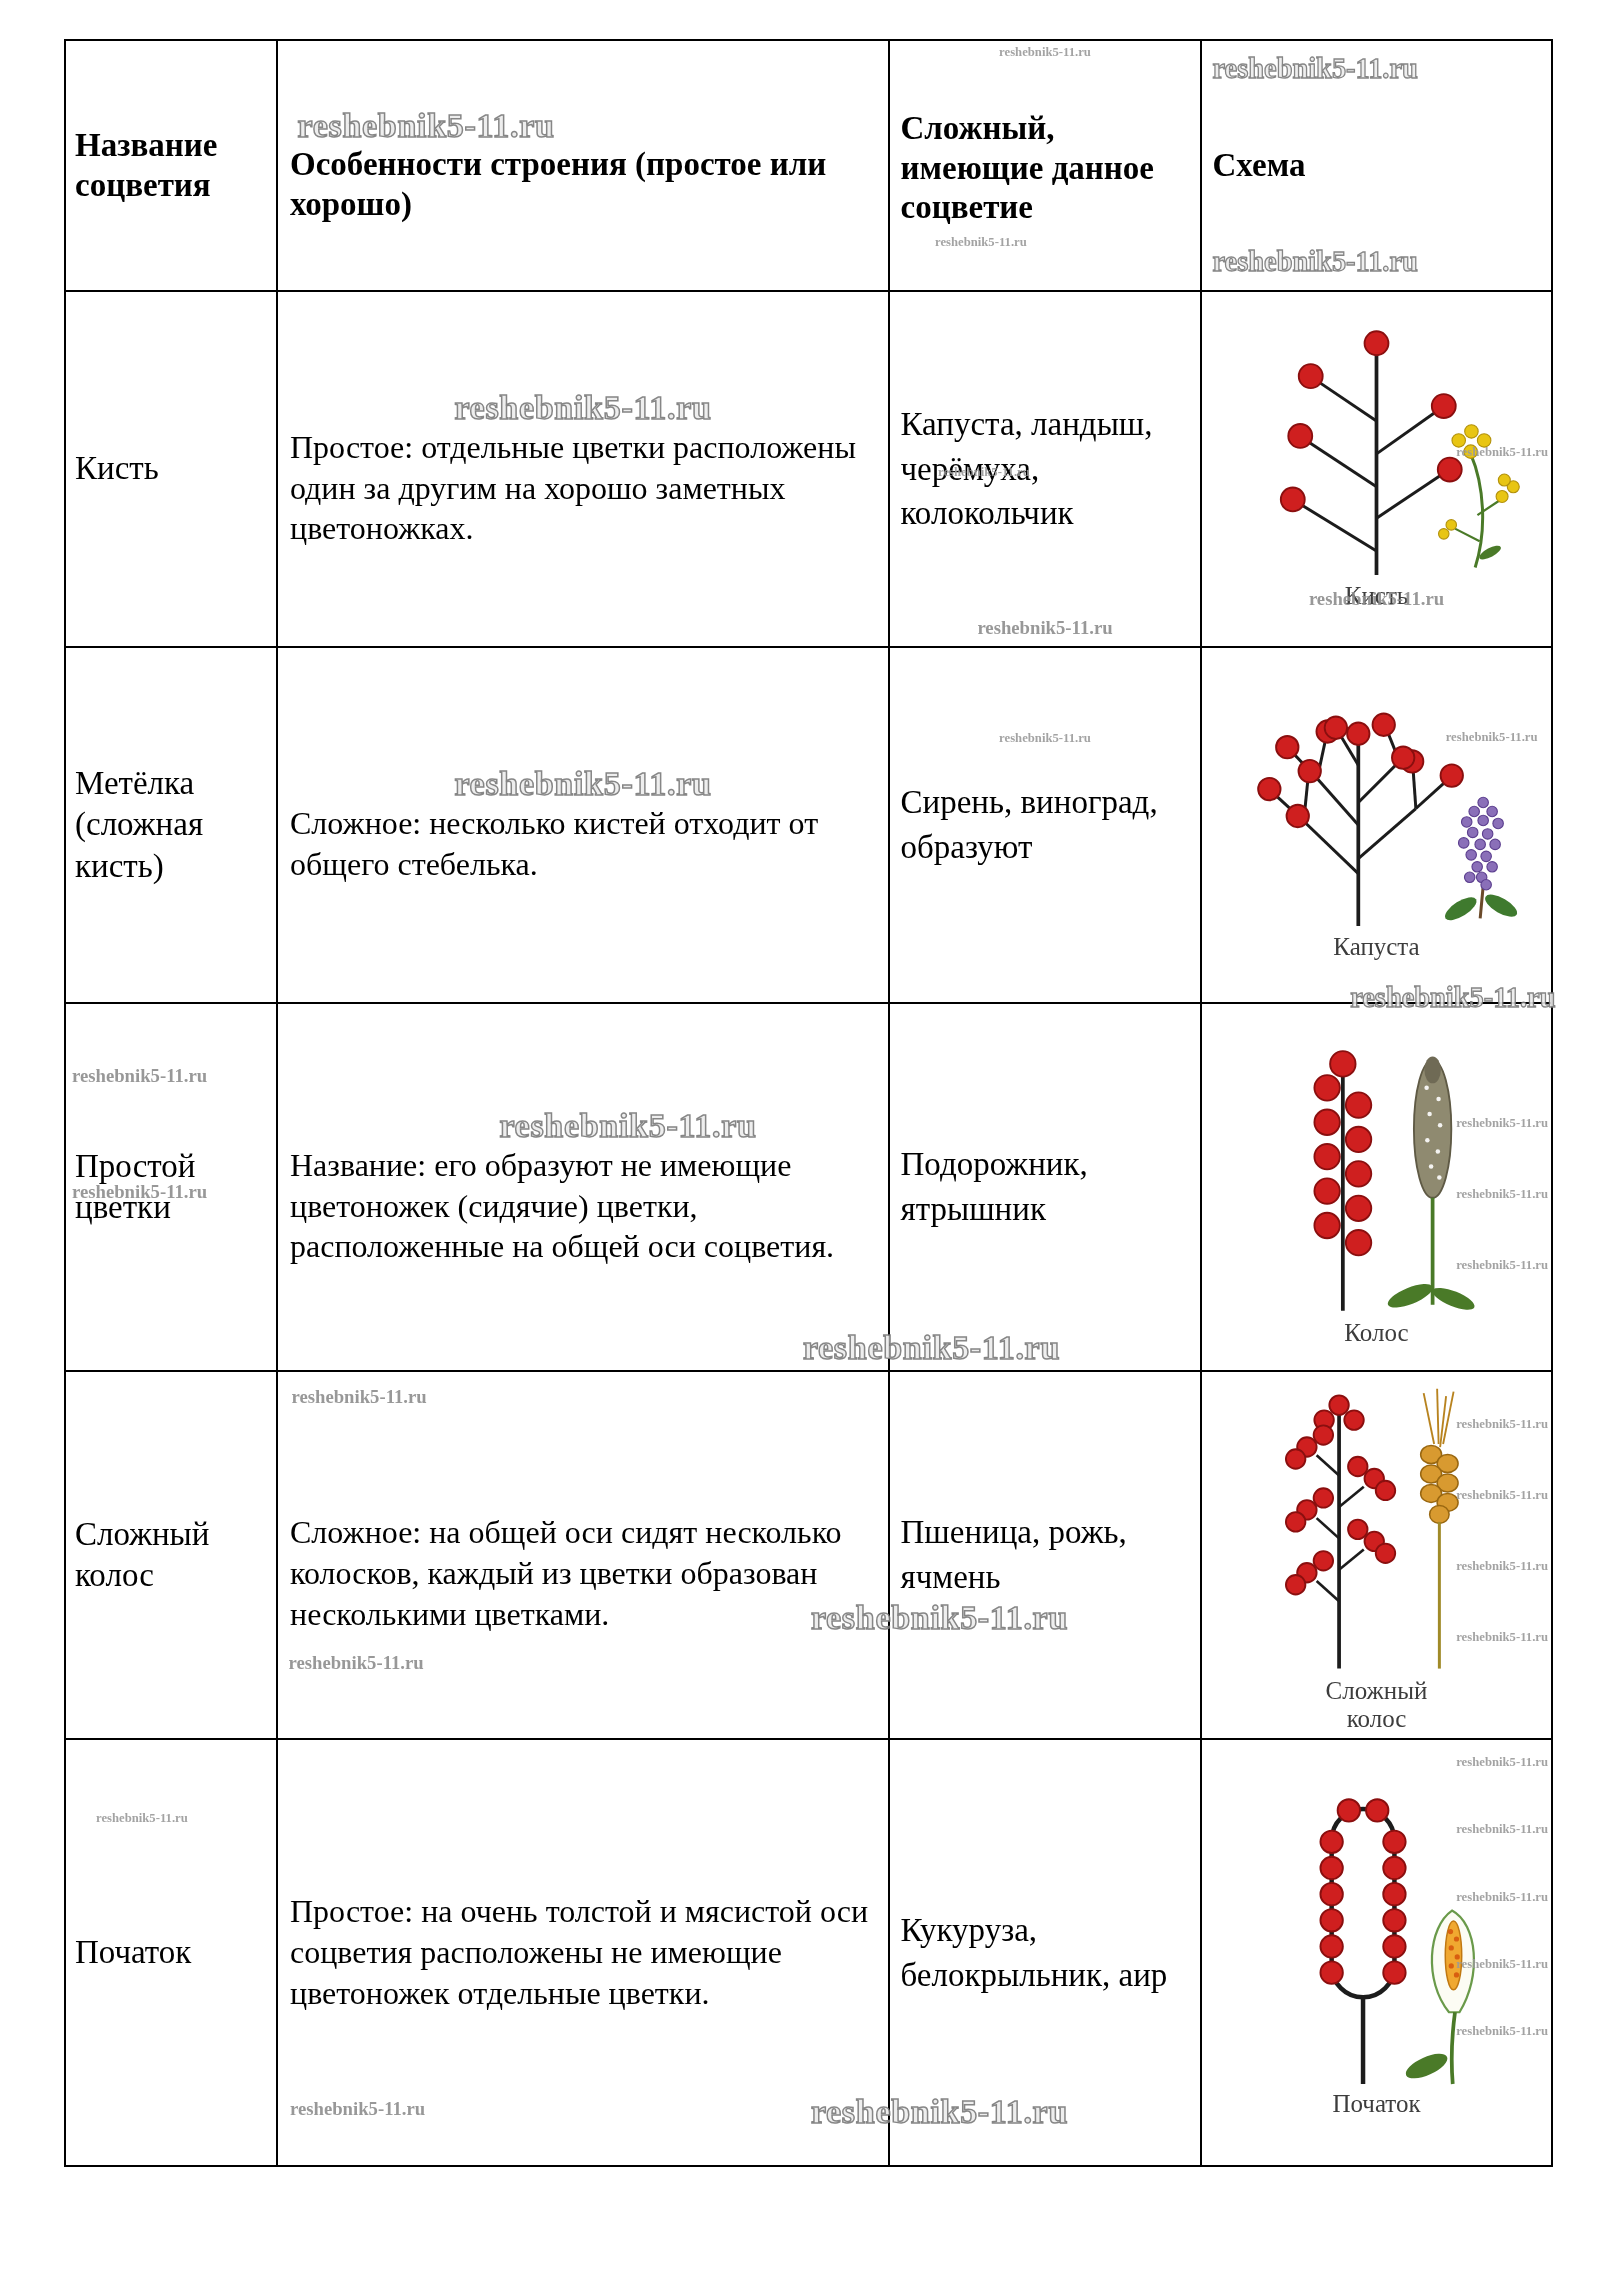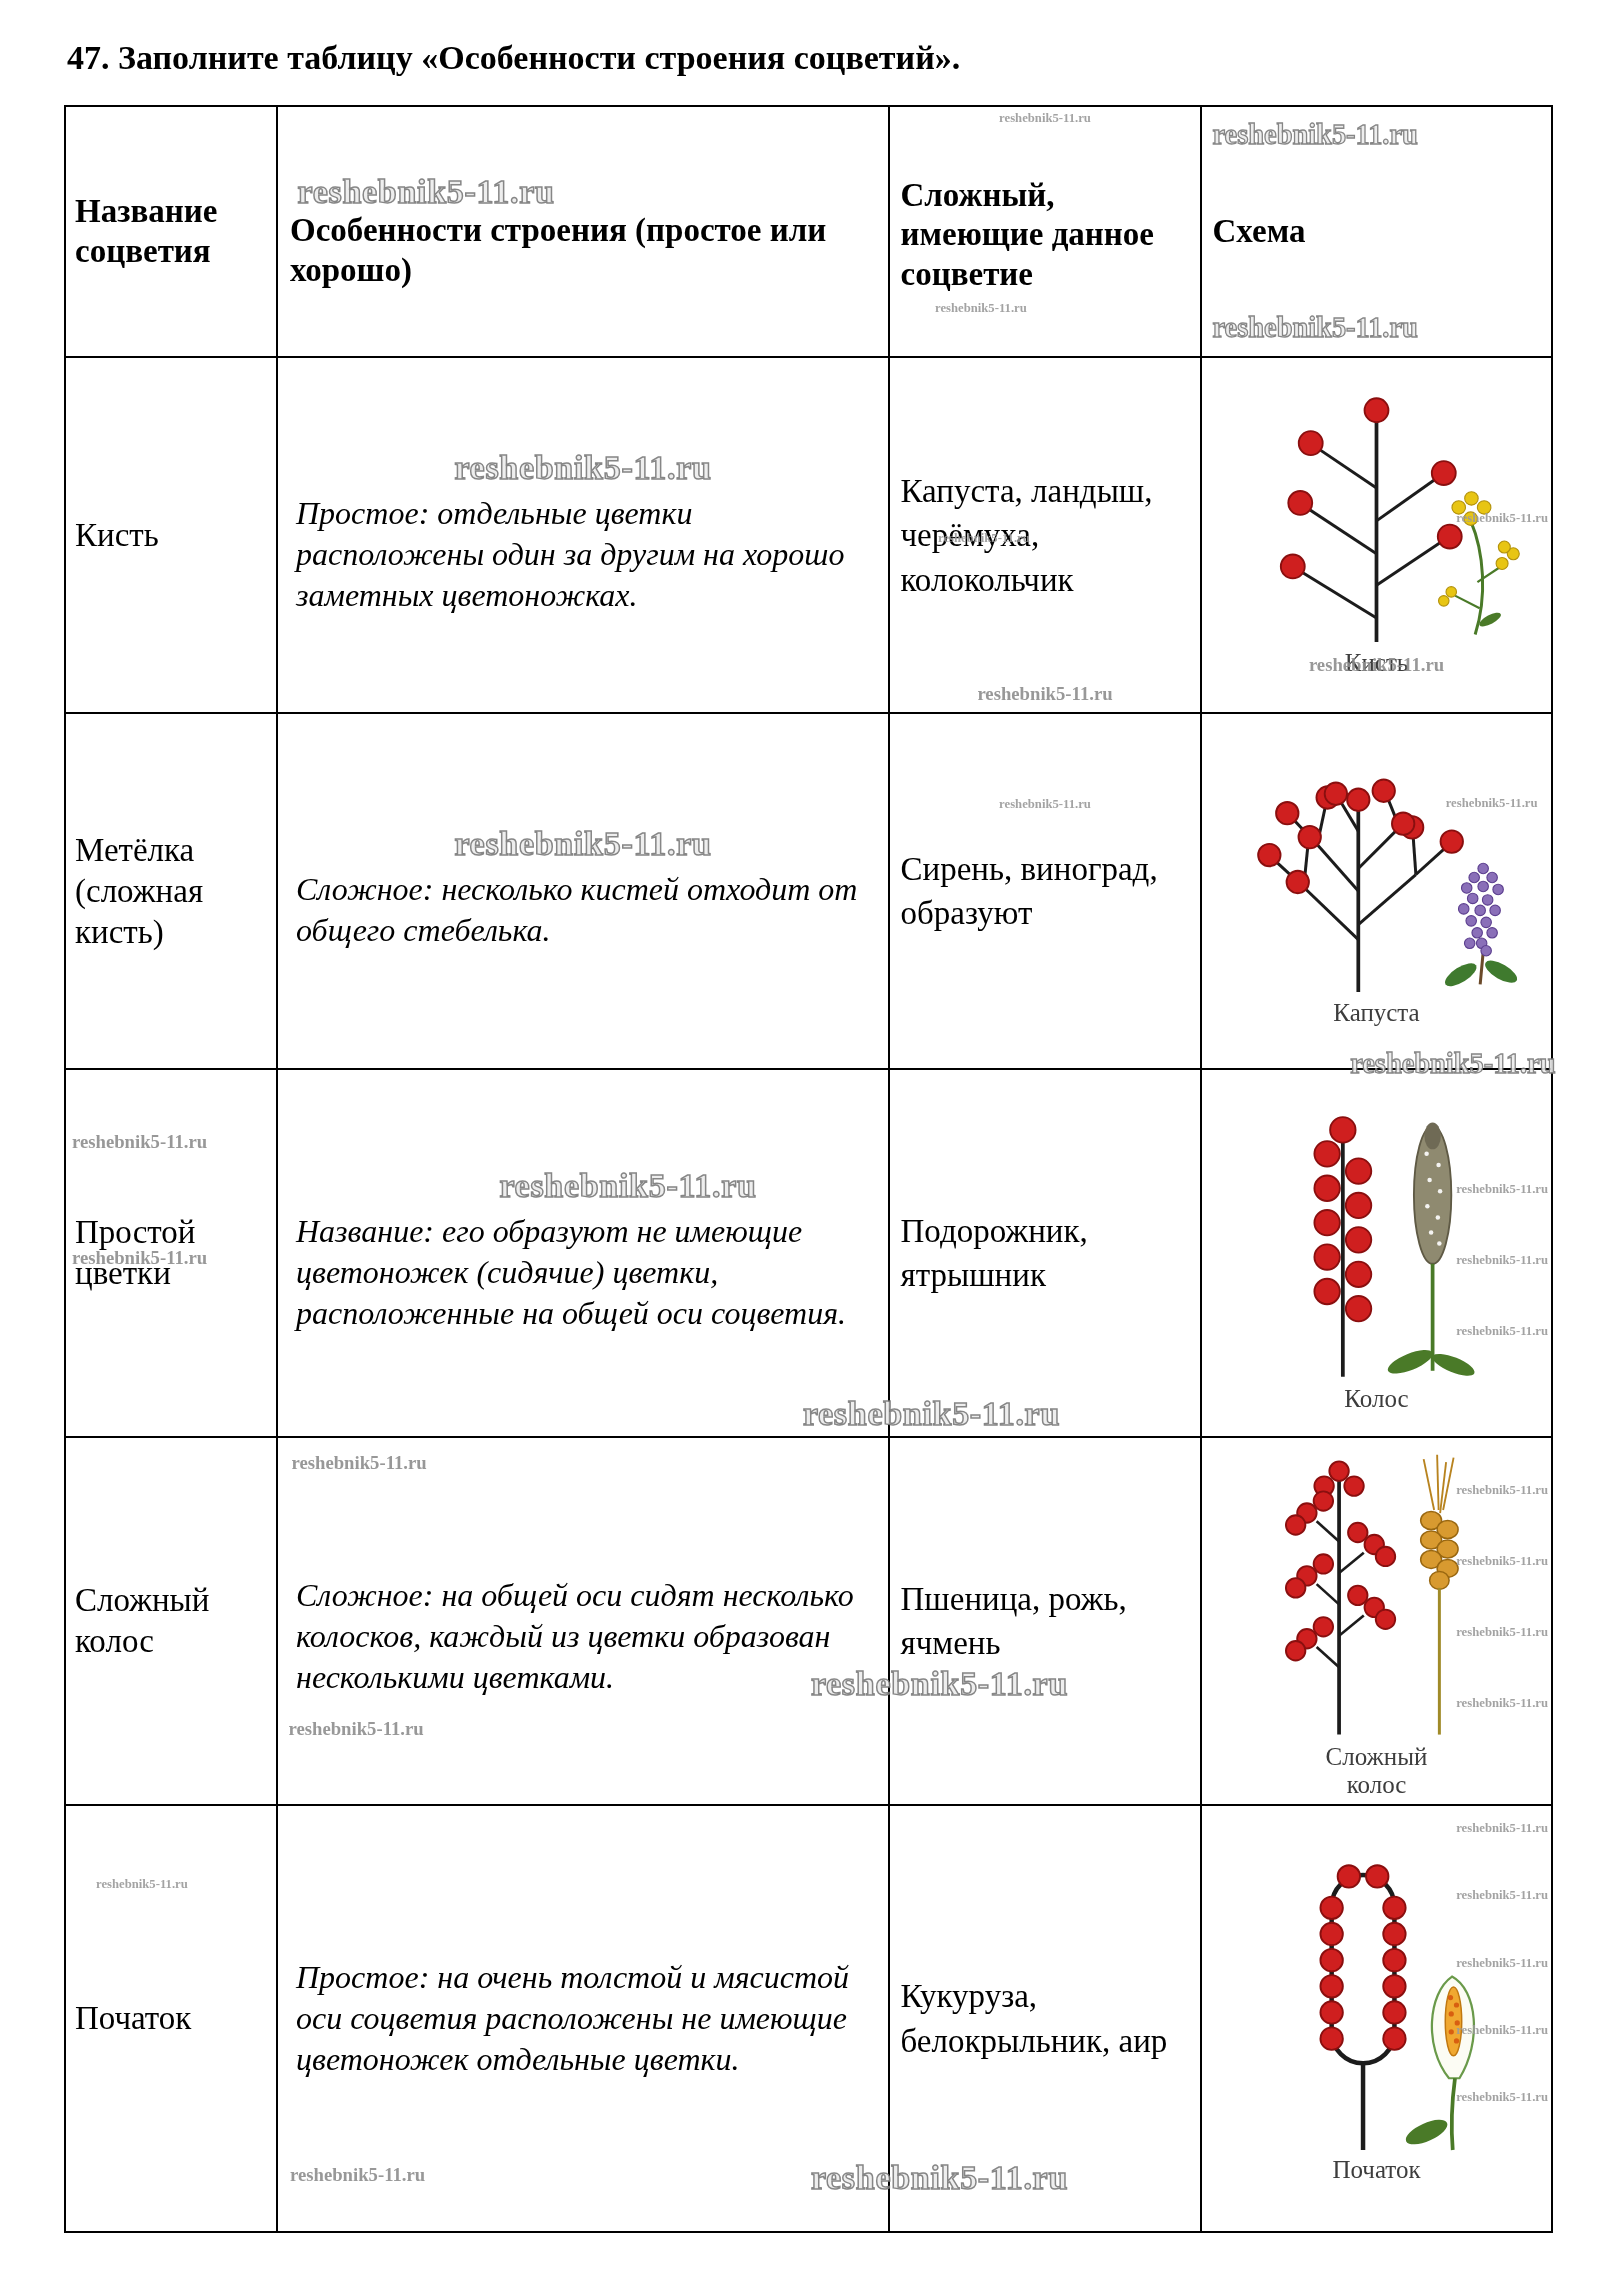--- a/index.html
+++ b/index.html
@@ -32,21 +32,21 @@
   tr.r5 { height:427px; }
 
   td.c-name  { font-size:33px; padding:7.5px 6px 7.5px 9px; line-height:1.25; }
   td.c-struct{ padding:9px 12px; }
   td.c-plants{ font-size:33px; padding:7.5px 6px 7.5px 10.5px; line-height:1.35; }
   td.c-scheme{ text-align:center; padding:6px 4.5px; }
 
   .hdr { font-weight:bold; font-size:33px; line-height:1.2; }
   td.th-plants { vertical-align:top; padding-top:13.5px; }
 
-  .para { font-size:32px; line-height:1.28; margin:6px;font-style:italic; }
+  .para { font-size:32px; line-height:1.28; margin:0; }
 
   .scheme-wrap { display:inline-block; }
   .scheme-wrap svg { display:block; margin:0 auto; }
   .scheme-label {
     font-size:25px; color:#3d3d3d; text-align:center; margin-top:3px; line-height:1.1;
   }
   .lbl-narrow { width:150px; margin-left:auto; margin-right:auto; }
 
   
   .wm {
@@ -60,21 +60,20 @@
   .wm-tiny  { font-size:12.7px; color:#9a9a9a; }
   .center-x { left:50%; transform:translateX(-50%); }
 
   .th-scheme-inner { display:flex; flex-direction:column; justify-content:space-between; height:225px; text-align:left; padding-left:6px; }
 </style>
 </head>
 <body>
 
 <div class="page">
 
-  <h1 class="doc-title">47. Заполните таблицу «Особенности строения соцветий».</h1>
 
   <table class="main">
     <colgroup>
       <col style="width:212px">
         <col style="width:612px">
         <col style="width:312px">
         <col style="width:351px">
     </colgroup>
 
     <tbody>

